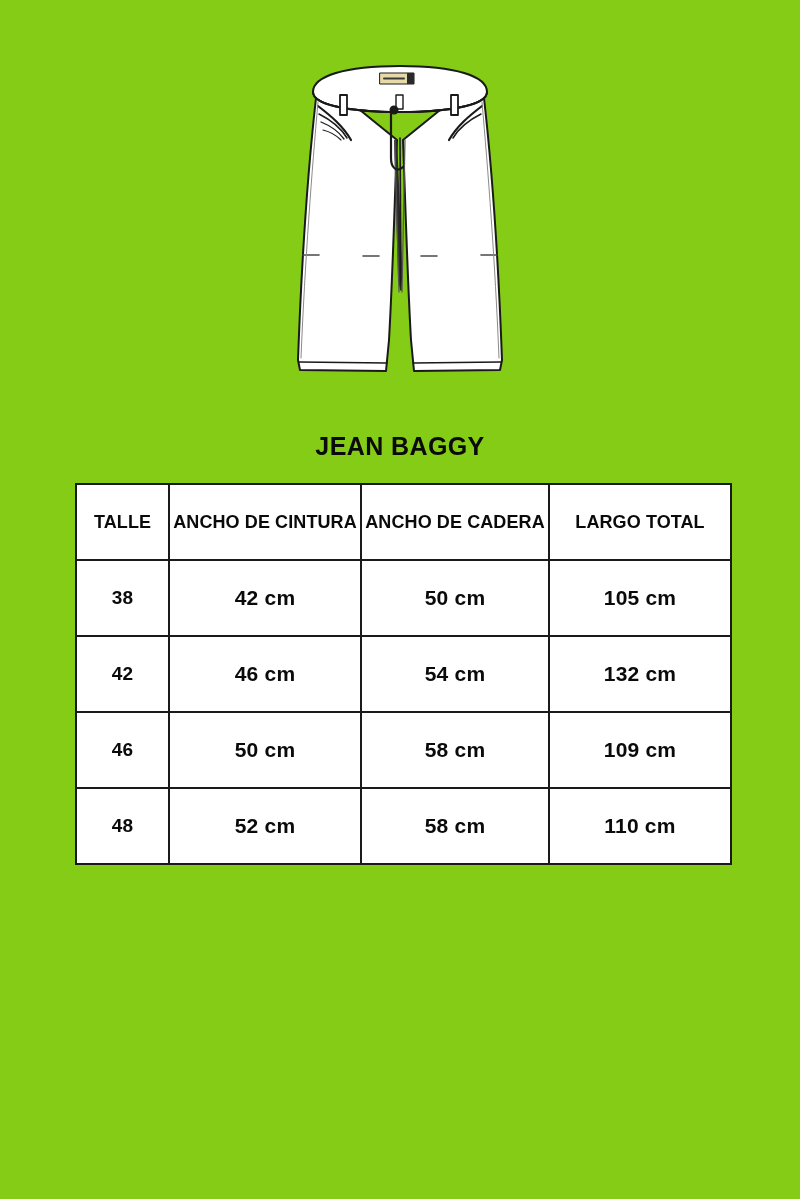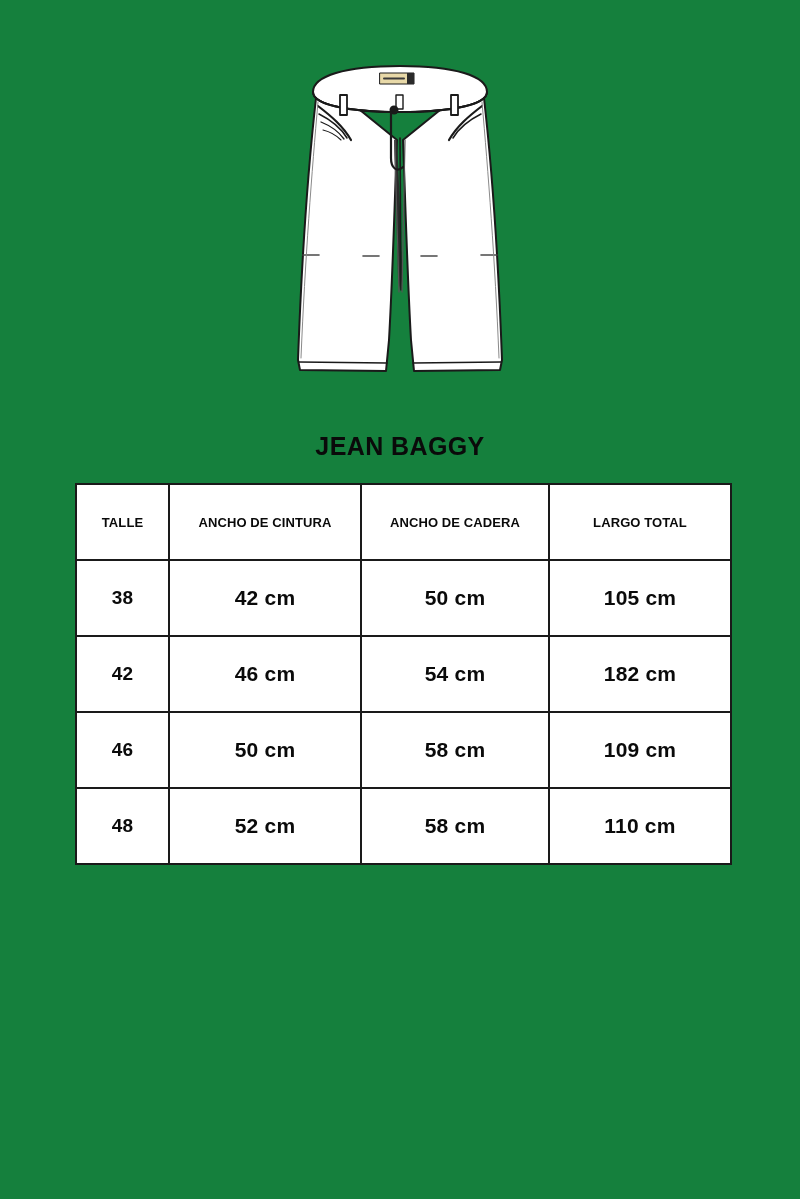--- a/index.html
+++ b/index.html
@@ -13,21 +13,21 @@
     font-family: "Liberation Sans", sans-serif;
     color: #000000;
     position: relative;
     overflow: hidden;
   }
 
   .page {
     position: relative;
     width: 800px;
     height: 1199px;
-    background: #15803d;
+    background: #84cc16;
   }
 
   
   .illustration {
     position: absolute;
     left: 0;
     top: 40px;
     width: 800px;
     height: 375px;
     display: flex;
@@ -68,21 +68,21 @@
   table.size-table th,
   table.size-table td {
     border: 2.5px solid #1a1a1a;
     text-align: center;
     vertical-align: middle;
     color: #0a0a0a;
     font-family: "Liberation Sans", sans-serif;
   }
   table.size-table th {
     height: 74px;
-    font-size: 13px;
+    font-size: 18px;
     font-weight: 700;
     letter-spacing: 0.1px;
     padding: 0 0;
   }
   table.size-table td {
     height: 72px;
     font-size: 21px;
     font-weight: 700;
     letter-spacing: 0.2px;
   }
@@ -175,21 +175,21 @@
         <tr>
           <td class="col-size">38</td>
           <td>42 cm</td>
           <td>50 cm</td>
           <td>105 cm</td>
         </tr>
         <tr>
           <td class="col-size">42</td>
           <td>46 cm</td>
           <td>54 cm</td>
-          <td>182 cm</td>
+          <td>132 cm</td>
         </tr>
         <tr>
           <td class="col-size">46</td>
           <td>50 cm</td>
           <td>58 cm</td>
           <td>109 cm</td>
         </tr>
         <tr>
           <td class="col-size">48</td>
           <td>52 cm</td>

